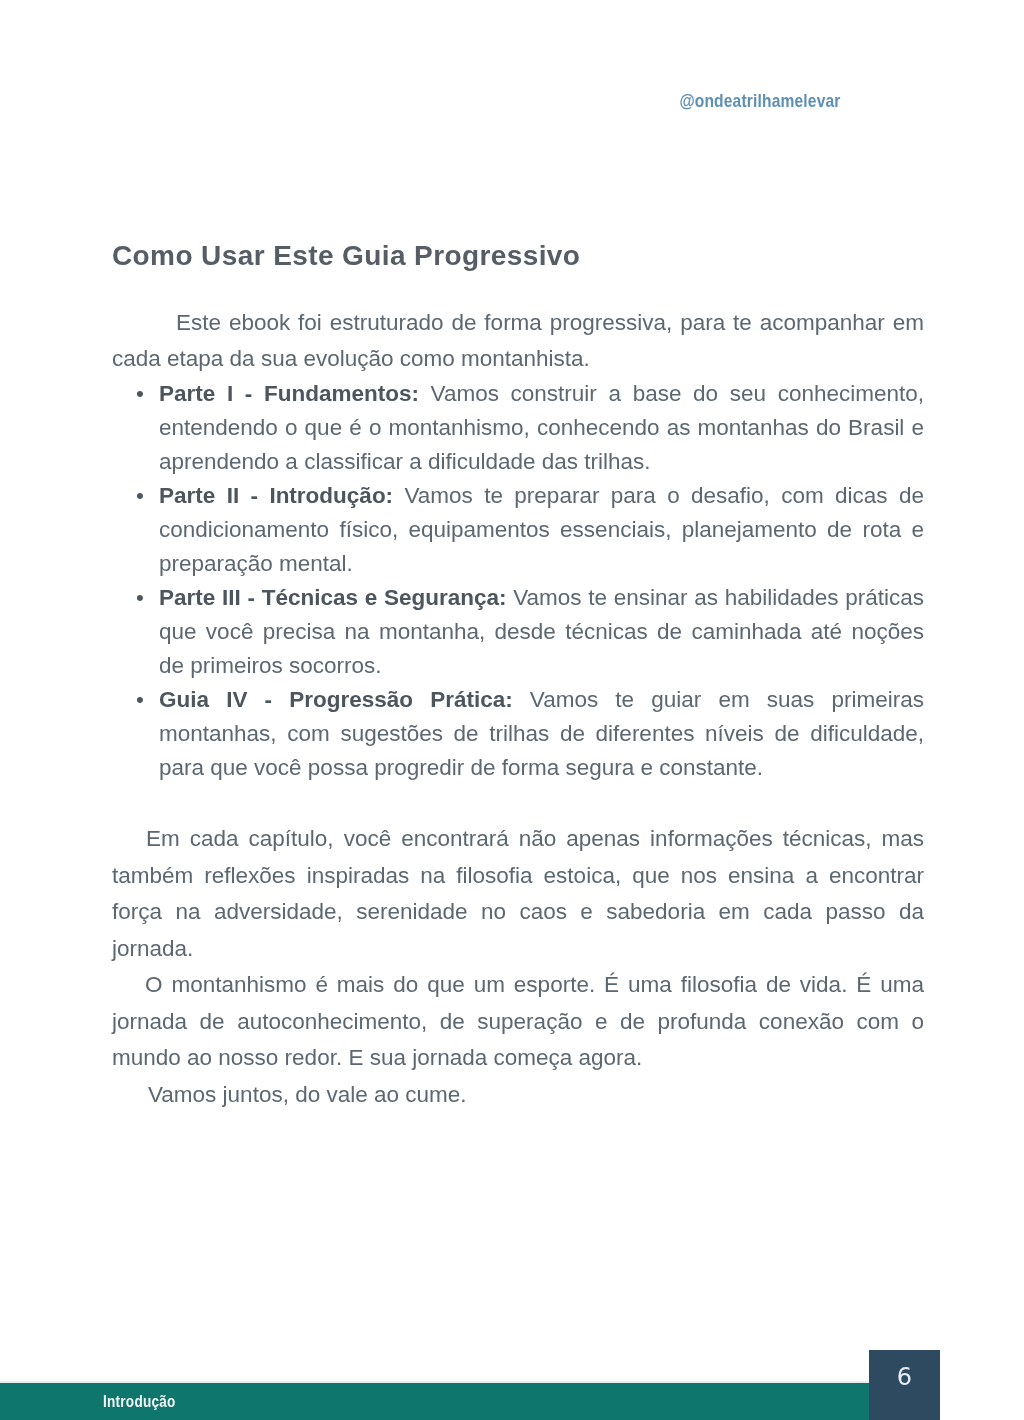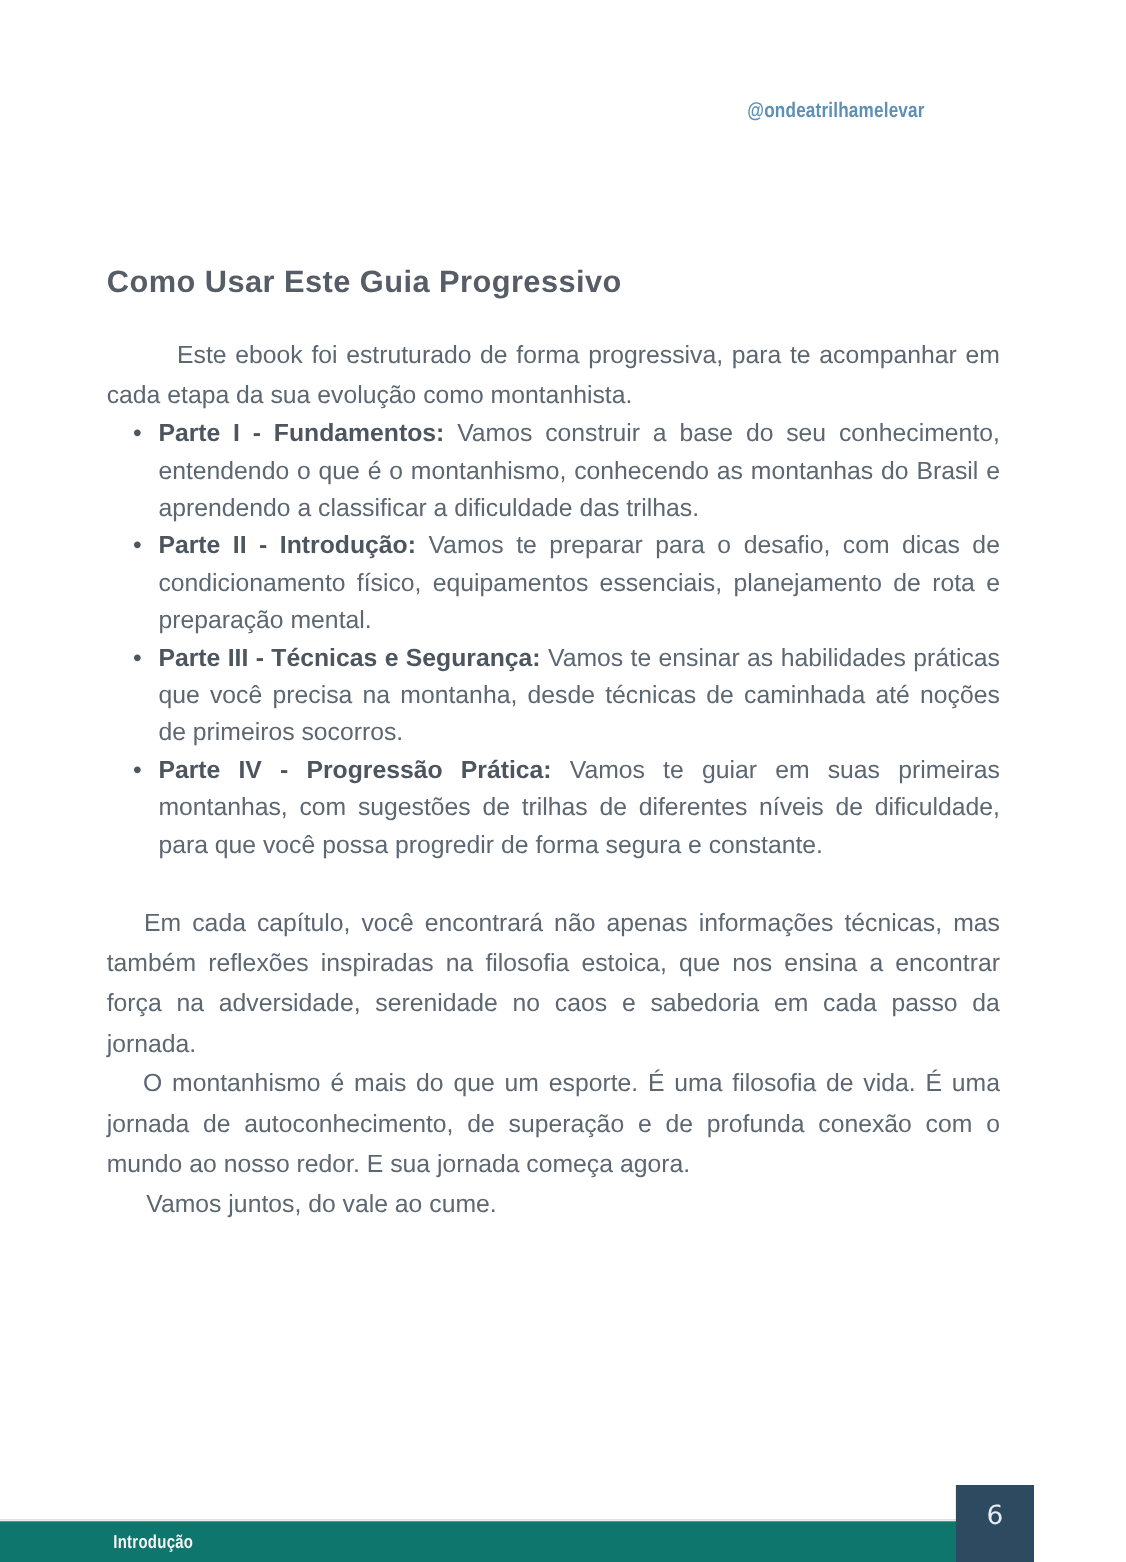--- a/index.html
+++ b/index.html
@@ -23,21 +23,21 @@
     color: #5e8fb5;
     letter-spacing: 0.2px;
     transform: scaleX(0.82);
     transform-origin: 100% 50%;
     white-space: nowrap;
   }
 
   
   .content {
     position: absolute;
-    left: 97px;
+    left: 112px;
     top: 241px;
     width: 812px;
   }
   .title {
     margin: 0 0 34px 0;
     font-size: 28px;
     line-height: 30px;
     font-weight: 700;
     letter-spacing: 0.4px;
     color: #565d66;
@@ -126,21 +126,21 @@
       <li>
         <span class="dot">•</span><b>Parte I - Fundamentos:</b><span> Vamos construir a base do seu conhecimento, entendendo o que é o montanhismo, conhecendo as montanhas do Brasil e aprendendo a classificar a dificuldade das trilhas.</span>
       </li>
       <li>
         <span class="dot">•</span><b>Parte II - Introdução:</b><span> Vamos te preparar para o desafio, com dicas de condicionamento físico, equipamentos essenciais, planejamento de rota e preparação mental.</span>
       </li>
       <li>
         <span class="dot">•</span><b>Parte III - Técnicas e Segurança:</b><span> Vamos te ensinar as habilidades práticas que você precisa na montanha, desde técnicas de caminhada até noções de primeiros socorros.</span>
       </li>
       <li>
-        <span class="dot">•</span><b>Parte IV - Progressão Prática:</b><span> Vamos te guiar em suas primeiras montanhas, com sugestões de trilhas de diferentes níveis de dificuldade, para que você possa progredir de forma segura e constante.</span>
+        <span class="dot">•</span><b>Guia IV - Progressão Prática:</b><span> Vamos te guiar em suas primeiras montanhas, com sugestões de trilhas de diferentes níveis de dificuldade, para que você possa progredir de forma segura e constante.</span>
       </li>
     </ul>
 
     <p class="para p2">Em cada capítulo, você encontrará não apenas informações técnicas, mas também reflexões inspiradas na filosofia estoica, que nos ensina a encontrar força na adversidade, serenidade no caos e sabedoria em cada passo da jornada.</p>
 
     <p class="para p3">O montanhismo é mais do que um esporte. É uma filosofia de vida. É uma jornada de autoconhecimento, de superação e de profunda conexão com o mundo ao nosso redor. E sua jornada começa agora.</p>
 
     <p class="para p4">Vamos juntos, do vale ao cume.</p>
 
   </div>

